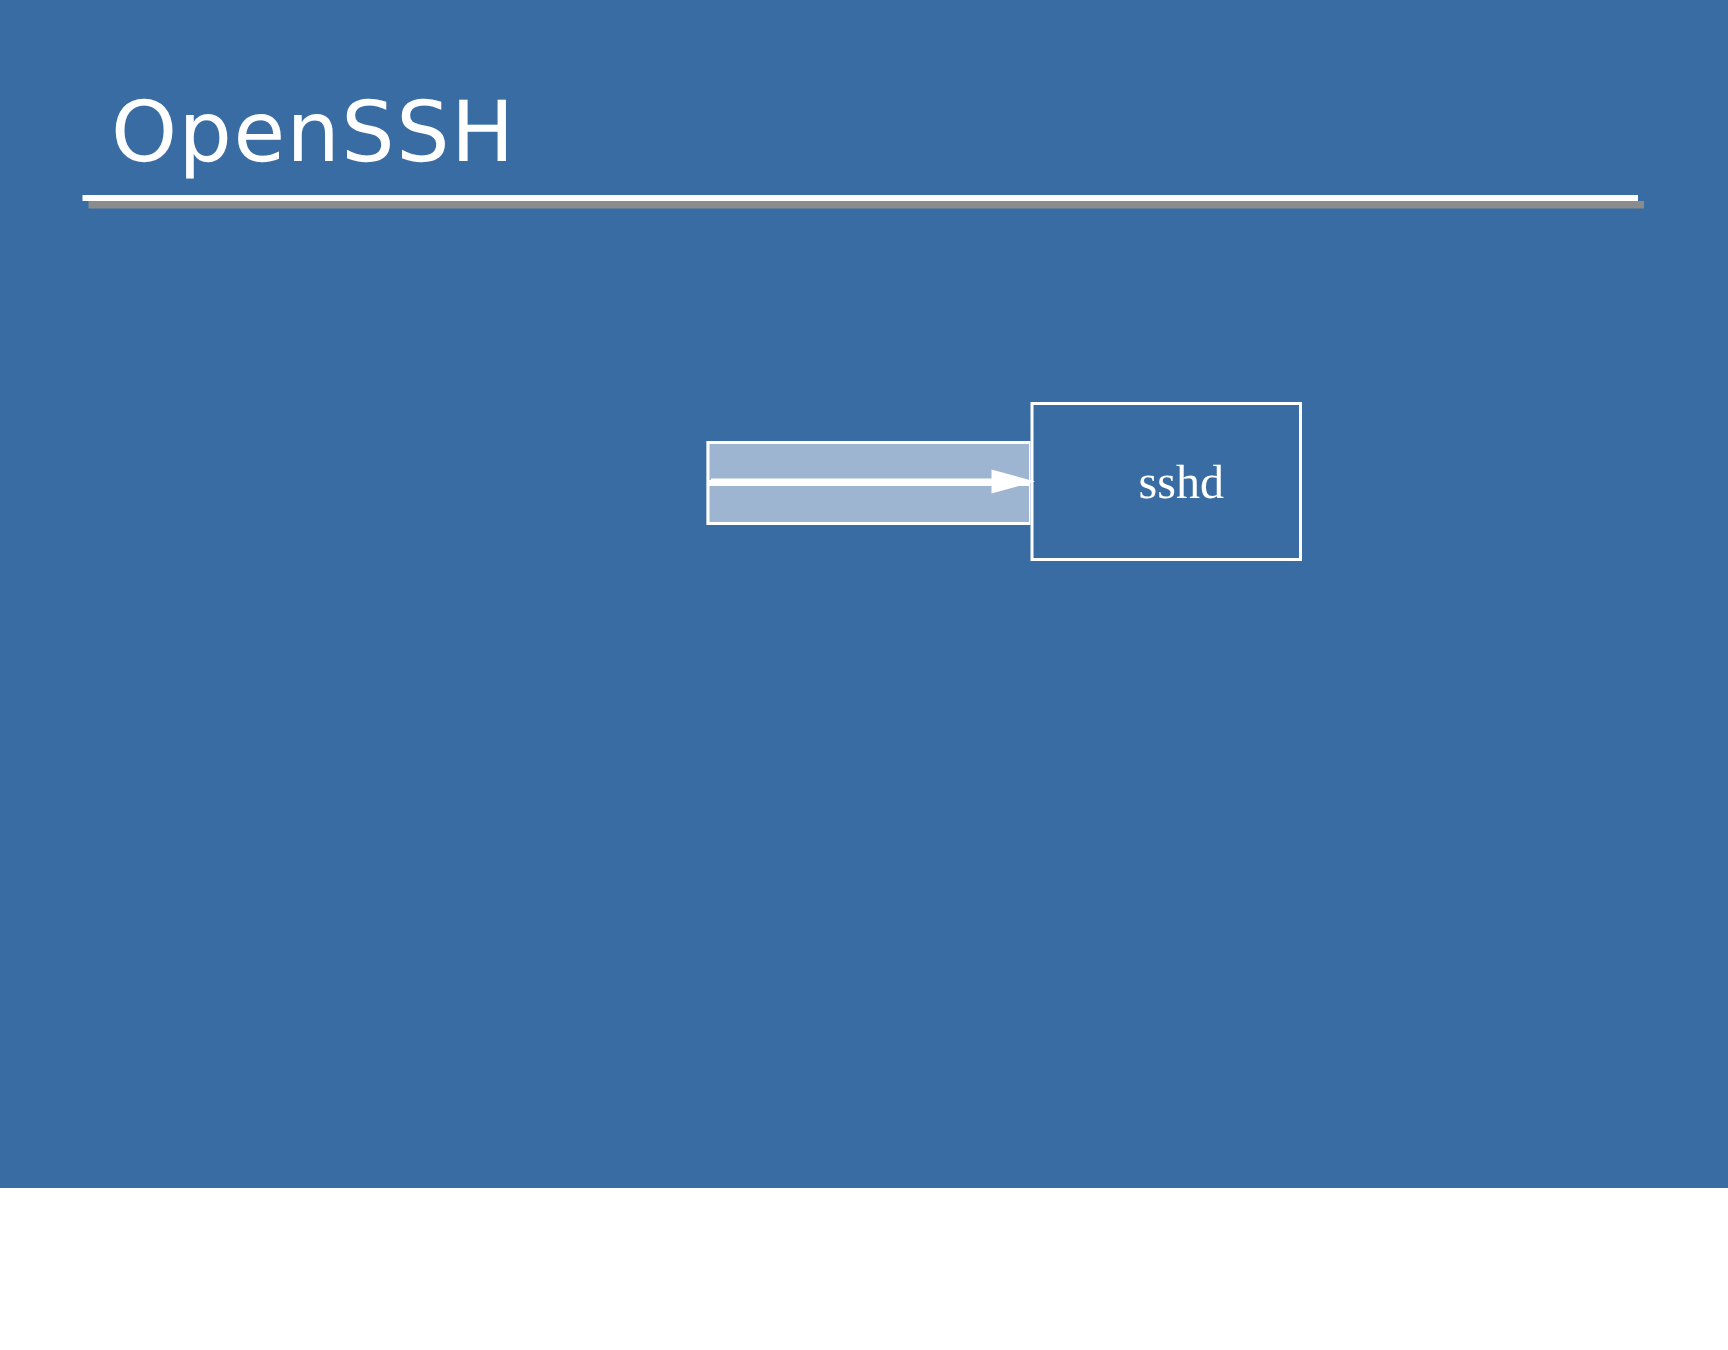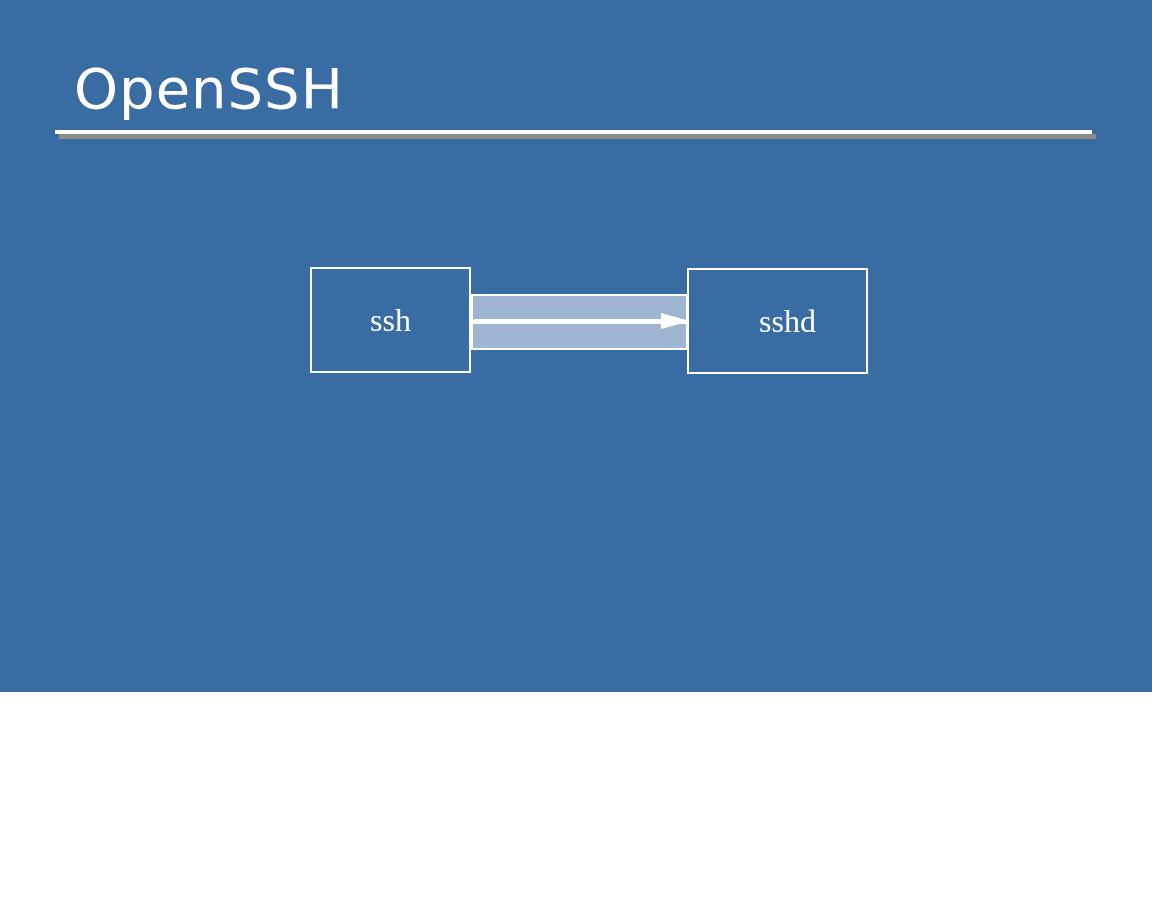--- a/index.html
+++ b/index.html
@@ -2,21 +2,21 @@
 <html><head>
 <meta charset="utf-8">
 <style>
   html, body {
     margin: 0;
     padding: 0;
   }
   .slide {
     position: relative;
     width: 1152px;
-    height: 692px;
+    height: 792px;
     background: #3a6ca4;
     overflow: hidden;
     font-family: "DejaVu Sans", sans-serif;
   }
 
   
   .slide-title {
     position: absolute;
     left: 74px;
     top: 58px;
@@ -116,21 +116,18 @@
   <div class="title-rule"></div>
 
   <div class="channel">
     <div class="channel-half"></div>
     <div class="channel-half"></div>
   </div>
 
   <div class="arrow-shaft"></div>
   <div class="arrow-head"></div>
 
-  <div class="node node-ssh">
-    <span>ssh</span>
-  </div>
 
   <div class="node node-sshd">
     <span>sshd</span>
   </div>
 
 </div>
 
 </body></html>

